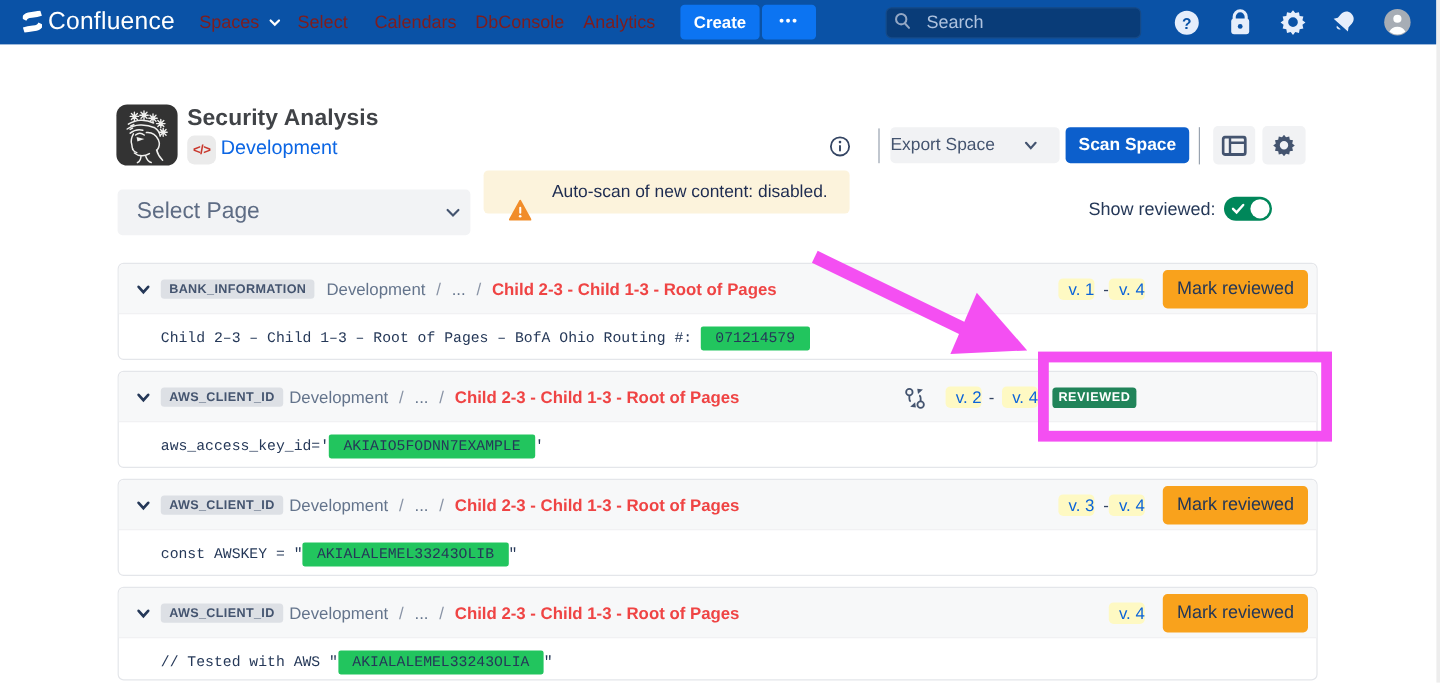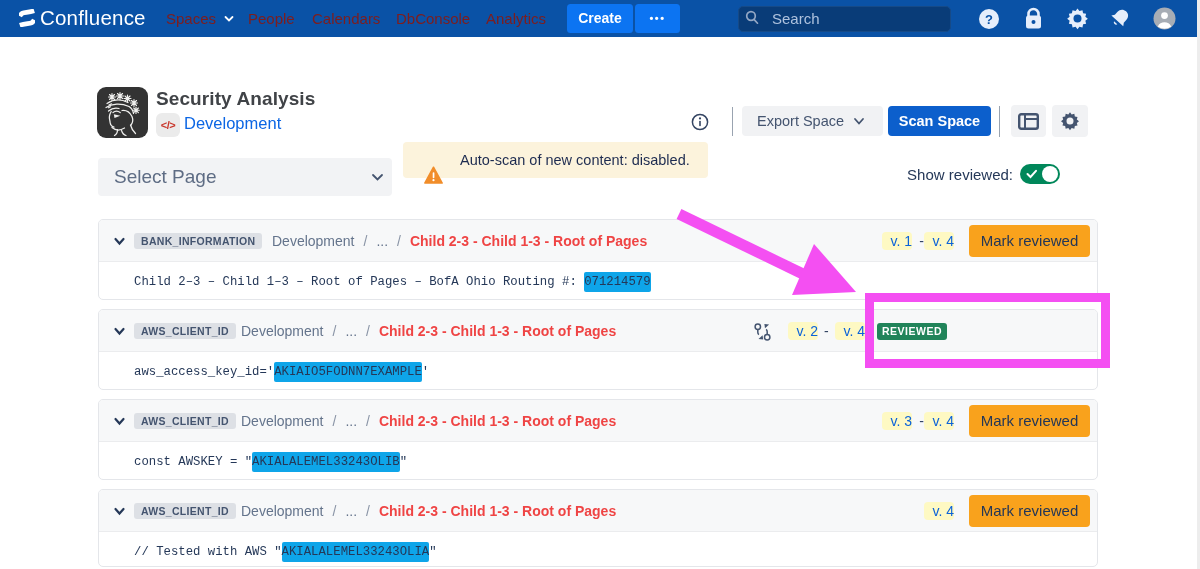--- a/index.html
+++ b/index.html
@@ -13,21 +13,21 @@
 #search{position:absolute;left:738px;top:6px;width:213px;height:26px;background:#093C78;border:1px solid #164A87;border-radius:5px}
 #search span{position:absolute;left:33px;top:3px;font-size:15px;color:#AEC2DE}
 #scrollbar{position:absolute;right:0;top:0;width:3px;height:569px;background:#ededed}
 
 #spacelogo{position:absolute;left:97px;top:87px;width:51px;height:51px;border-radius:9px;background:#333}
 #title{position:absolute;left:156px;top:88px;font-size:19px;font-weight:bold;color:#404347;letter-spacing:.1px}
 #codebadge{position:absolute;left:156px;top:113px;width:24px;height:24px;background:#ebebeb;border-radius:6px;color:#C9372C;font-weight:bold;font-size:11px;text-align:center;line-height:24px;letter-spacing:-.5px}
 #devlink{position:absolute;left:184px;top:114px;font-size:16.5px;color:#0C66E4}
 .divider{position:absolute;width:1px;background:#99A3B0}
 .graybtn{position:absolute;background:#F1F2F4;border-radius:4px;color:#44546F}
-#export{left:742px;top:106px;width:141px;height:30px;font-size:14.5px;font-weight:500;line-height:30px;text-align:left;padding-left:15px}
+#export{left:742px;top:106px;width:141px;height:30px;font-size:14.5px;font-weight:500;line-height:30px;text-align:left;}
 #scan{position:absolute;left:888px;top:106px;width:103px;height:30px;background:#0C5FCC;border-radius:4px;color:#fff;font-size:14.5px;font-weight:bold;text-align:center;line-height:30px}
 #ibtn1{left:1011px;top:105px;width:35px;height:32px}
 #ibtn2{left:1052px;top:105px;width:36px;height:32px}
 
 #selpage{position:absolute;left:98px;top:158px;width:294px;height:38px;background:#F2F3F5;border-radius:4px;font-size:19px;color:#5E6C84;line-height:38px;padding-left:16px}
 #warn{position:absolute;left:403px;top:142px;width:305px;height:36px;background:#FCF3DC;border-radius:4px;font-size:15px;color:#1D2B50;line-height:36px}
 #showrev{position:absolute;left:880px;top:166px;width:133px;text-align:right;font-size:15px;color:#253858}
 #toggle{position:absolute;left:1020px;top:164px;width:40px;height:20px;background:#00875A;border-radius:10px}
 #toggle .knob{position:absolute;right:2px;top:2px;width:16px;height:16px;border-radius:8px;background:#fff}
 
@@ -36,37 +36,37 @@
 .chev{position:absolute;left:14px;width:13px;height:13px}
 .tag{position:absolute;left:35px;background:#DDE0E5;border-radius:3px;color:#44546F;font-size:10.5px;font-weight:bold;letter-spacing:.3px;height:16px;line-height:16px;padding:0 7px}
 .crumb{position:absolute;font-size:14px;color:#64748C}
 .crumb .sl{color:#8A94A6;padding:0 9px}
 .crumb b{color:#ef4444;font-weight:700}
 .vpill{position:absolute;background:#fef9c3;border-radius:4px;color:#0B63D9;font-size:14px;height:18px;line-height:18px;width:30px;text-align:right}
 .vdash{position:absolute;color:#344563;font-size:14px}
 .obtn{position:absolute;background:#F9A21C;border-radius:4px;color:#243757;font-size:15px;font-weight:500;text-align:center}
 .rev{position:absolute;background:#21845A;border-radius:3px;color:#fff;font-size:10.5px;font-weight:bold;letter-spacing:.5px;height:17px;line-height:17px;padding:0 5px}
 .code{position:absolute;left:35px;font-family:"Liberation Mono",monospace;font-size:12.3px;color:#253858;white-space:pre}
-.code .hl{background:#0ea5e9;border-radius:2px;padding:3px 0}
+.code .hl{background:#22c55e;border-radius:2px;padding:3px 12px}
 
 #pinkbox{position:absolute;left:865px;top:293px;width:245px;height:75px;border:9px solid #F44FF2}
 </style></head>
 <body>
 <div id="nav"></div>
 <div id="scrollbar"></div>
 <svg class="abs" style="left:19px;top:9px" width="16" height="18" viewBox="0 0 16 18">
   <path d="M0.8 7.2 C3.6 2.0 6.2 4.6 15.2 1.8" stroke="#fff" stroke-width="4.8" fill="none"></path>
   <path d="M15.2 10.8 C12.4 16.0 9.8 13.4 0.8 16.2" stroke="#fff" stroke-width="4.8" fill="none"></path>
 </svg>
 <div id="logo-text">Confluence</div>
 <div class="menu" style="left:166px">Spaces</div>
 <svg class="abs" style="left:224px;top:15px" width="10" height="8" viewBox="0 0 10 8">
     <path d="M1.5 2 L5 5.5 L8.5 2" stroke="#fff" stroke-width="1.8" fill="none" stroke-linecap="round"></path>
   </svg>
-<div class="menu" style="left:248px">People</div>
+<div class="menu" style="left:248px">Select</div>
 <div class="menu" style="left:312px">Calendars</div>
 <div class="menu" style="left:396px">DbConsole</div>
 <div class="menu" style="left:486px">Analytics</div>
 <div class="navbtn" style="left:567px;width:66px">Create</div>
 <div class="navbtn" style="left:635px;width:45px;font-size:11px;letter-spacing:1.5px">•••</div>
 <div id="search">
     <span>Search</span>
   </div>
 <svg class="abs" style="left:745px;top:10px" width="14" height="15" viewBox="0 0 14 15">
     <circle cx="6" cy="6" r="4.3" stroke="#93A7C4" stroke-width="1.7" fill="none"></circle>

